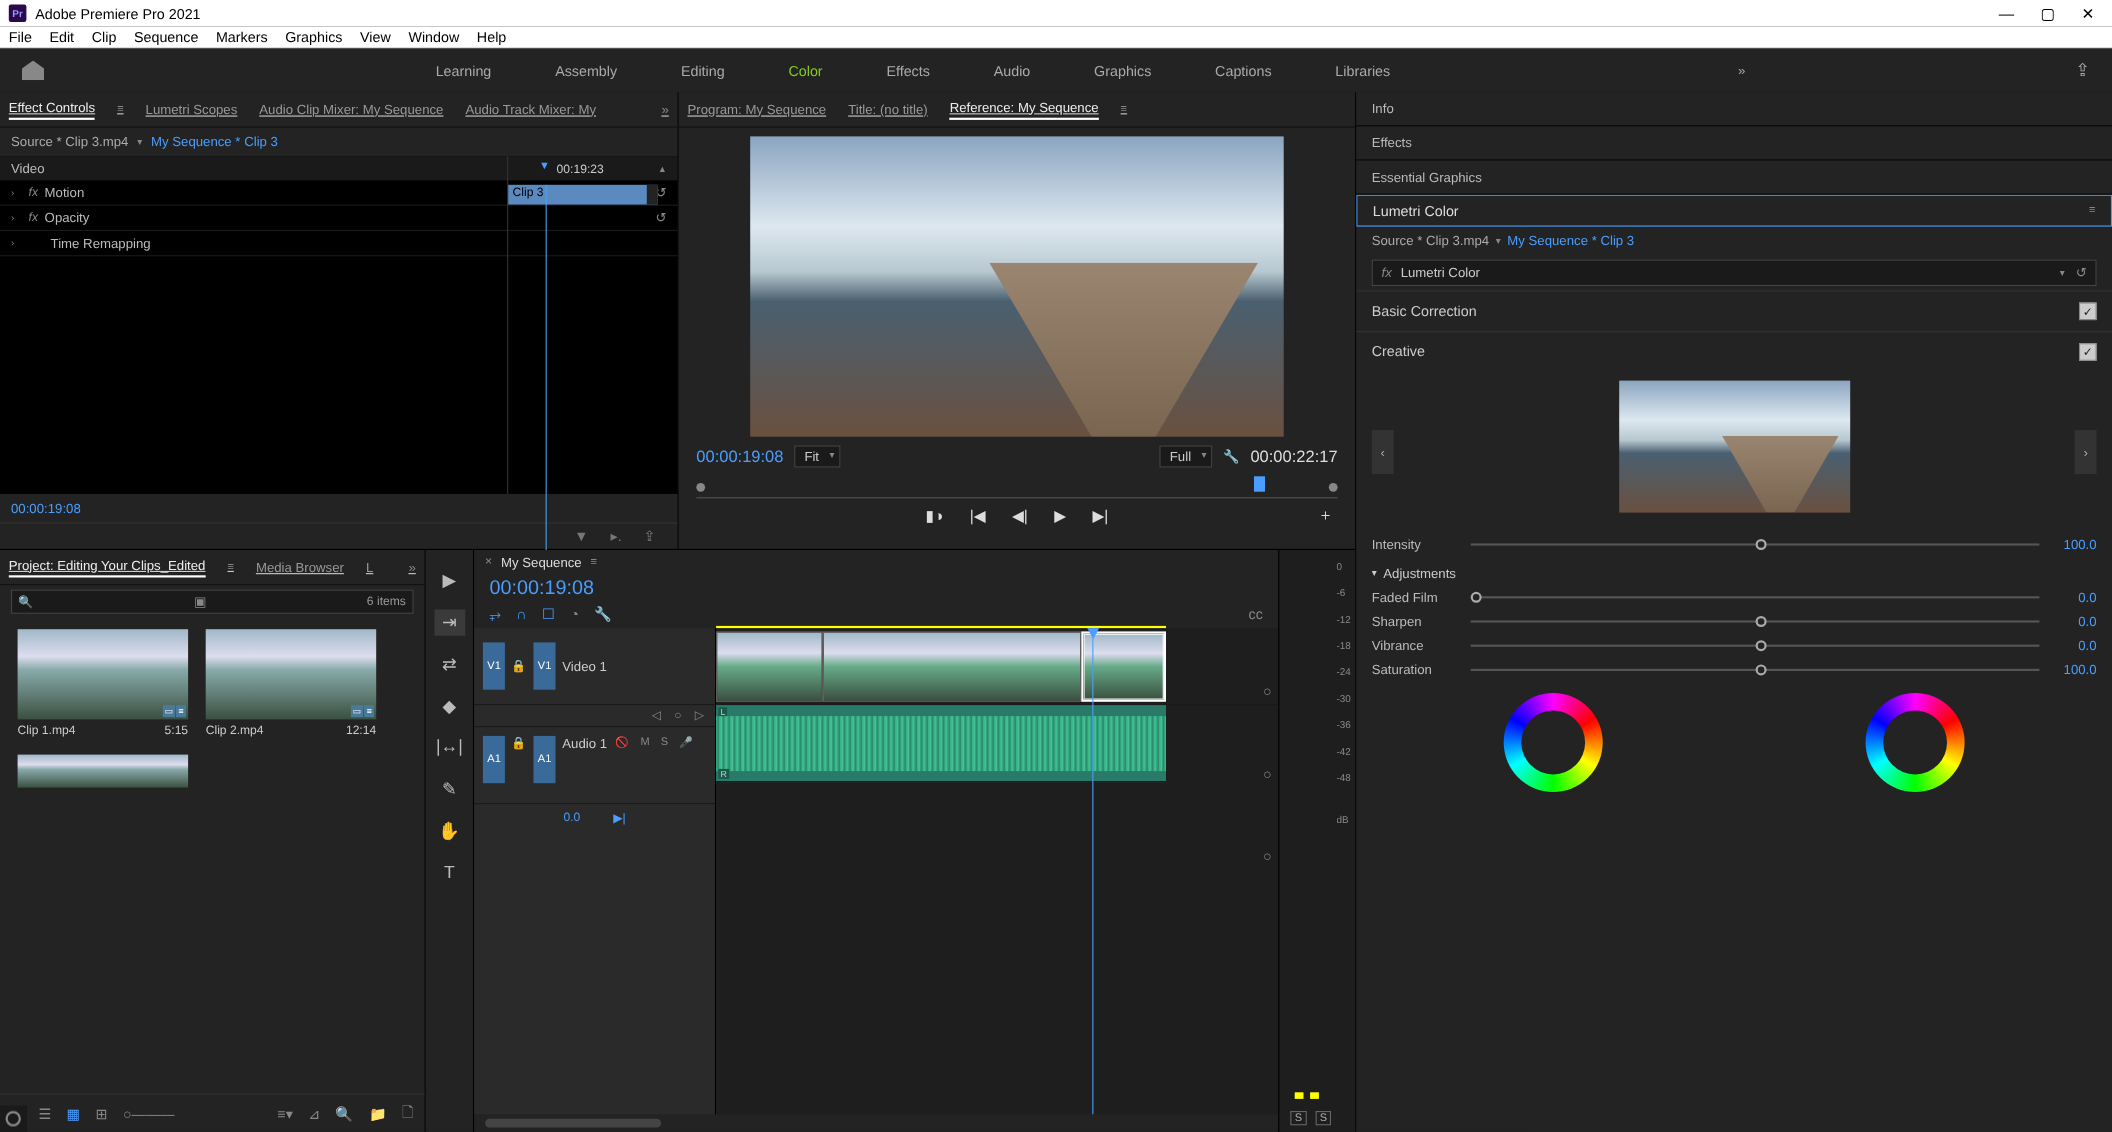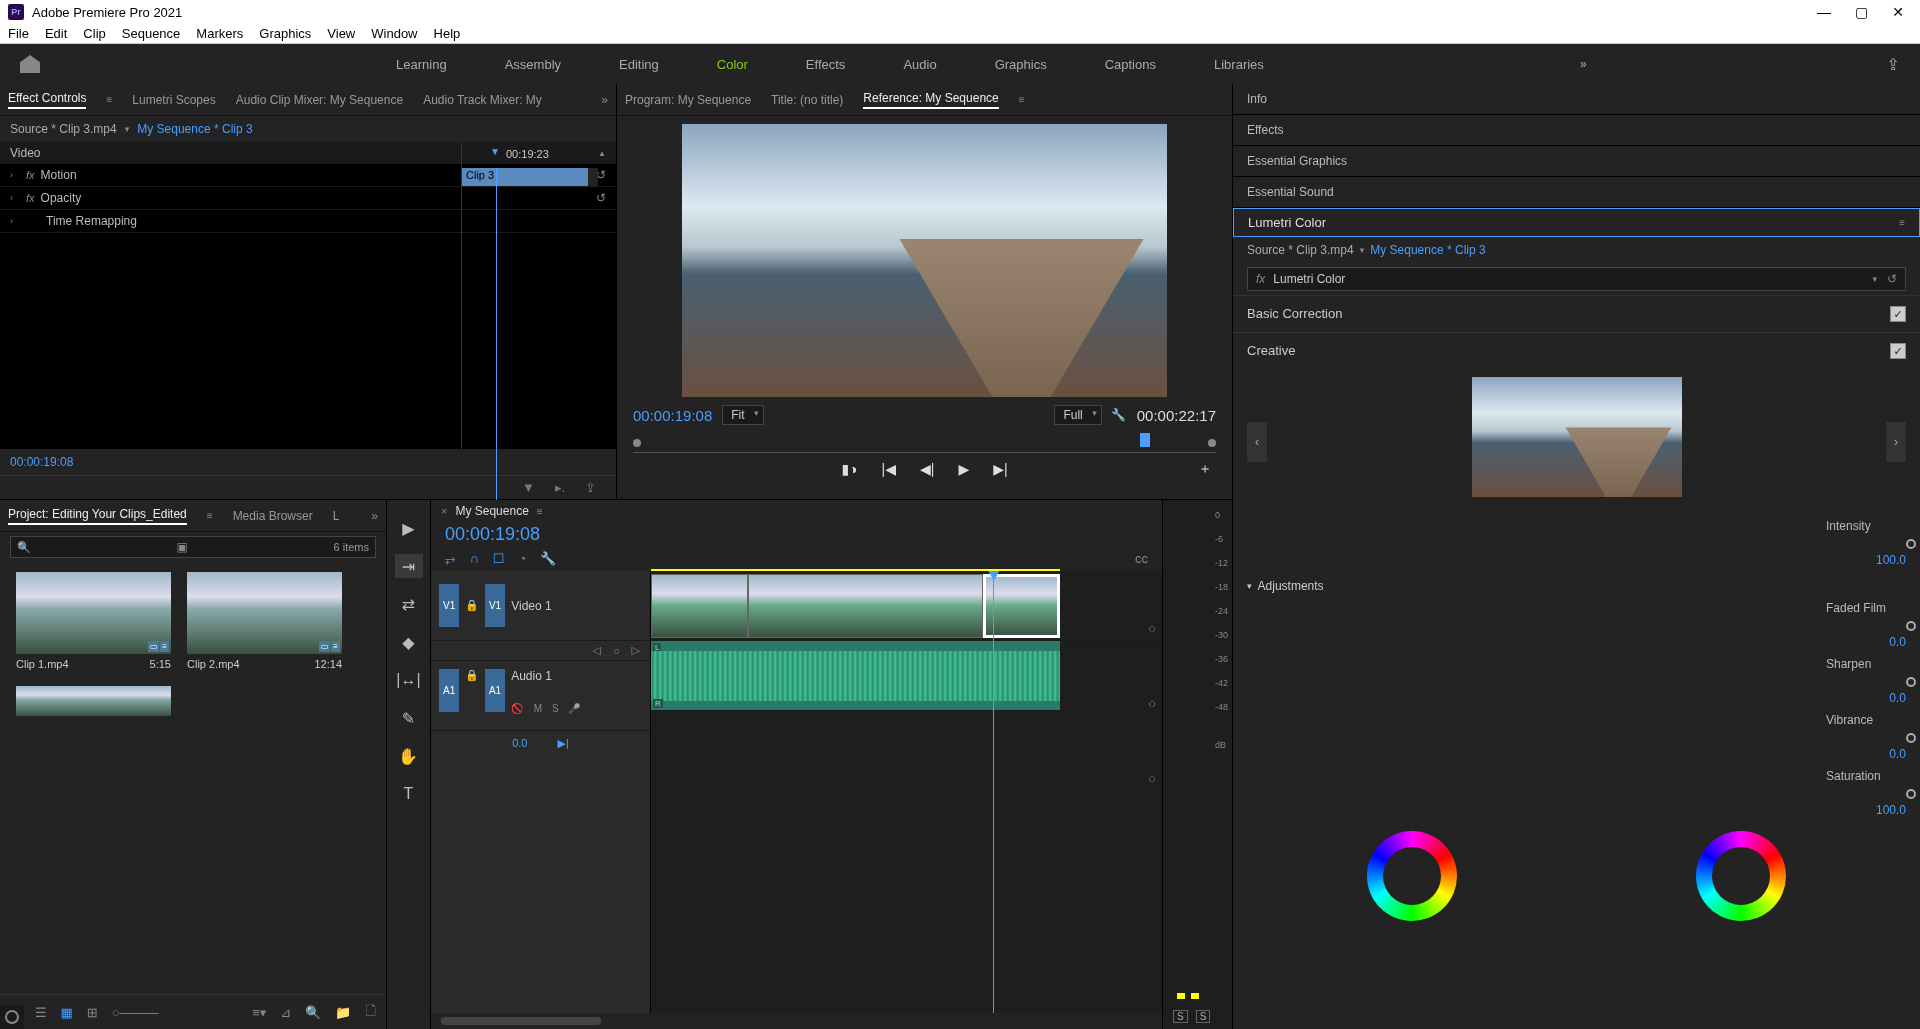--- a/index.html
+++ b/index.html
@@ -16,21 +16,21 @@
 .workspacebar .wsitems { flex:1; display:flex; justify-content:center; gap:50px; }
 .workspacebar .wsitems span { font-size:13px; color:#aaa; cursor:pointer; padding:12px 4px; }
 .workspacebar .wsitems span.active { color:#84cc16; }
 .workspacebar .chev { color:#aaa; margin-right:300px; cursor:pointer; }
 .workspacebar .share { color:#aaa; cursor:pointer; font-size:16px; }
 .main { display:flex; height:945px; }
 .leftcol { width:1232px; display:flex; flex-direction:column; }
 .rightcol { width:688px; display:flex; flex-direction:column; border-left:1px solid #000; }
 .toprow { display:flex; height:415px; }
 .fxpanel { width:617px; background:#232323; border-right:1px solid #000; display:flex; flex-direction:column; }
-.tabs { display:flex; align-items:center; height:32px; padding:0 8px; gap:20px; border-bottom:1px solid #111; }
+.tabs { display:flex; align-items:center; height:32px; padding:0 8px; gap:20px; border-bottom:1px solid #111;text-decoration:underline; }
 .tabs span { font-size:12px; color:#999; cursor:pointer; white-space:nowrap; }
 .tabs span.active { color:#eee; border-bottom:2px solid #fff; padding-bottom:2px; }
 .tabs .menu { color:#888; font-size:10px; }
 .tabs .chev2 { margin-left:auto; color:#888; }
 .srcline { padding:6px 10px; font-size:12px; color:#aaa; display:flex; align-items:center; gap:8px; }
 .srcline .seq { color:#4a9eff; }
 .srcline .dropdown { color:#888; font-size:9px; }
 .fxtree { flex:1; position:relative; background:#000000; }
 .fxhdr { background:#1a1a1a; padding:4px 10px; font-size:12px; color:#bbb; display:flex; align-items:center; }
 .fxhdr .tri { font-size:8px; color:#888; margin-left:auto; }
@@ -131,21 +131,21 @@
 .section { padding:10px 14px; border-top:1px solid #333; display:flex; font-size:13px; color:#ccc; }
 .section .chk { margin-left:auto; width:16px; height:16px; border:1px solid #888; display:flex; align-items:center; justify-content:center; font-size:11px; background:#ccc; color:#222; }
 .look { padding:6px 14px 6px 34px; display:flex; align-items:center; gap:8px; font-size:12px; }
 .look .sel { flex:1; background:#1a1a1a; border:1px solid #444; padding:3px 6px; color:#ccc; position:relative; }
 .look .sel::after { content:"▾"; position:absolute; right:6px; font-size:9px; color:#888; }
 .preview { margin:8px 14px; position:relative; height:130px; }
 .preview .img { width:210px; height:120px; margin:0 auto; background:linear-gradient(180deg,#8ba5c0 0%,#dde8f0 30%,#b8c8d0 45%,#4a6070 55%,#6a5040 100%); position:relative; overflow:hidden; }
 .preview .img::before { content:""; position:absolute; left:40%; right:0; top:42%; bottom:0; background:linear-gradient(180deg,#9a8570 0%,#7a6550 100%); clip-path:polygon(8% 0,92% 0,60% 100%,40% 100%); }
 .preview .nav { position:absolute; top:50%; transform:translateY(-50%); width:20px; height:40px; background:#333; display:flex; align-items:center; justify-content:center; color:#aaa; cursor:pointer; }
 .preview .nav.l { left:0; } .preview .nav.r { right:0; }
-.slider-row { display:flex; align-items:flex-end; padding:4px 14px; gap:10px; font-size:12px; color:#bbb;flex-direction:column; }
+.slider-row { display:flex; align-items:center; padding:4px 14px; gap:10px; font-size:12px; color:#bbb; }
 .slider-row .lbl { width:80px; }
 .slider-row .track { flex:1; height:2px; background:#555; position:relative; }
 .slider-row .track .knob { position:absolute; top:-4px; width:10px; height:10px; border:2px solid #aaa; border-radius:50%; background:#232323; }
 .slider-row .val { color:#4a9eff; width:42px; text-align:right; }
 .subhdr { padding:8px 14px 4px 14px; font-size:12px; color:#ccc; display:flex; align-items:center; gap:6px; }
 .subhdr .tri { font-size:9px; }
 .wheels { display:flex; justify-content:space-around; padding:10px 14px; }
 .wheel { width:90px; height:90px; border-radius:50%; background:conic-gradient(magenta,red,yellow,lime,cyan,blue,magenta); position:relative; }
 .wheel::after { content:""; position:absolute; inset:16px; border-radius:50%; background:#232323; }
 .cc-foot { position:fixed; bottom:0; left:0; width:24px; height:24px; display:flex; align-items:center; justify-content:center; background:#1a1a1a; }
@@ -372,21 +372,21 @@
             </div>
             <div style="display:flex;justify-content:flex-end;padding:0 10px;gap:12px;color:#888;font-size:11px;height:20px;align-items:center;border-bottom:1px solid #1a1a1a">
               <span>◁</span>
               <span>○</span>
               <span>▷</span>
             </div>
             <div class="trow" style="align-items:flex-start;padding-top:8px">
               <span class="tag">A1</span>
               <span class="lock">🔒</span>
               <span class="lbl">A1</span>
-              <div style="display:flex;flex-direction:column;gap:20px">
+              <div style="display:flex;flex-direction:row;gap:8px">
                 <span class="name">Audio 1</span>
                 <div style="display:flex;gap:10px;color:#888;font-size:10px">
                   <span>🚫</span>
                   <span>M</span>
                   <span>S</span>
                   <span>🎤</span>
                 </div>
               </div>
             </div>
             <div style="display:flex;justify-content:center;padding:6px;color:#4a9eff;font-size:11px;gap:30px">
@@ -437,21 +437,20 @@
           <span>S</span>
         </div>
       </div>
     </div>
   </div>
 
   <div class="rightcol">
     <div class="rpanel-tab">Info</div>
     <div class="rpanel-tab">Effects</div>
     <div class="rpanel-tab">Essential Graphics</div>
-    <div class="rpanel-tab">Essential Sound</div>
     <div class="lumetri">
       <div class="lum-hdr">
         <span>Lumetri Color</span>
         <span class="menu">≡</span>
       </div>
       <div class="lum-src">
         <span>Source * Clip 3.mp4</span>
         <span style="color:#888;font-size:9px">▾</span>
         <span class="seq">My Sequence * Clip 3</span>
       </div>

